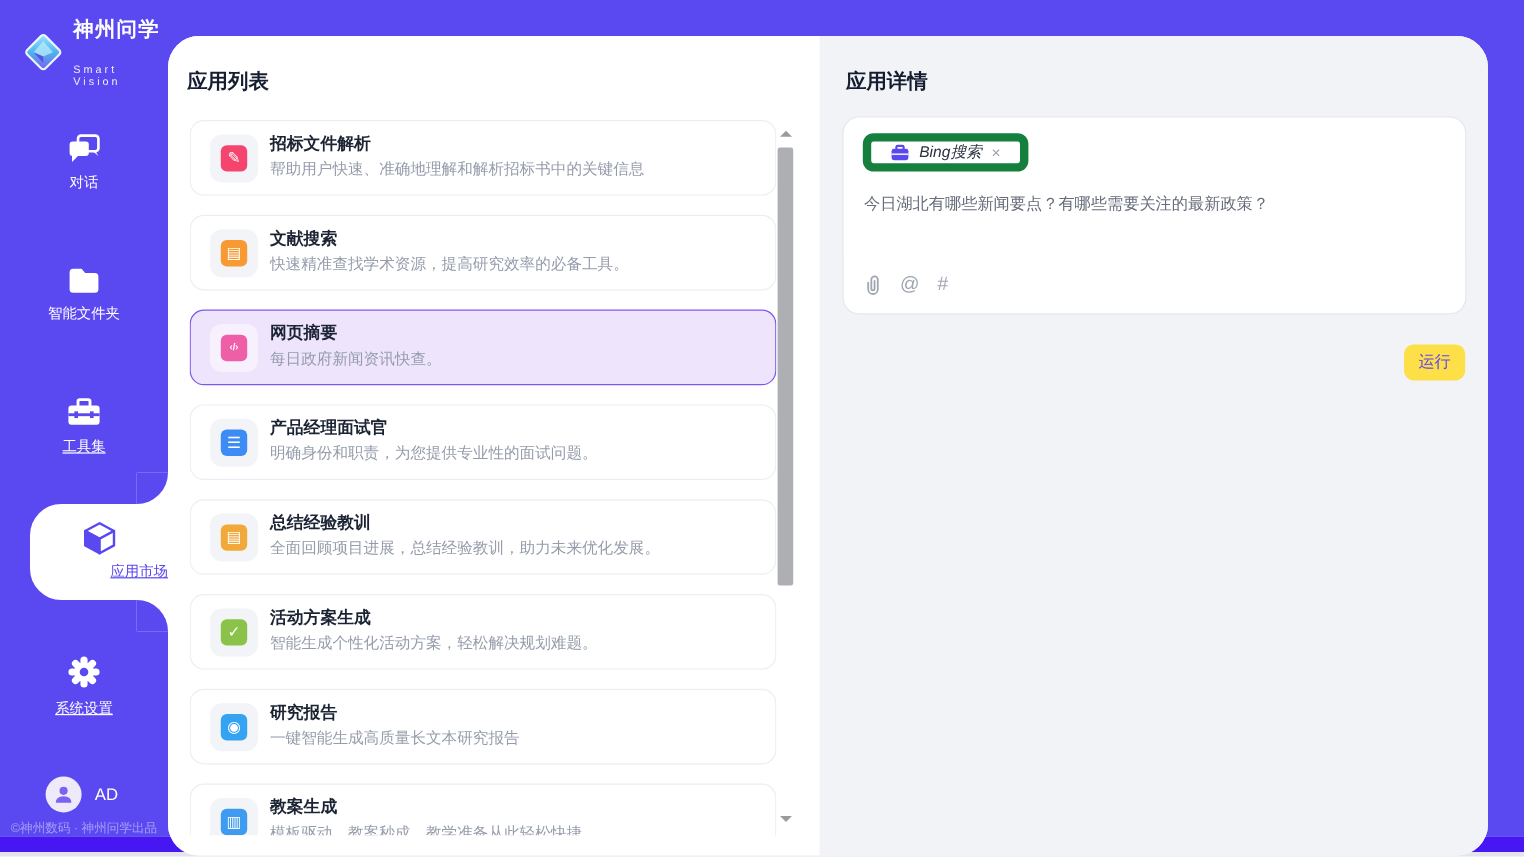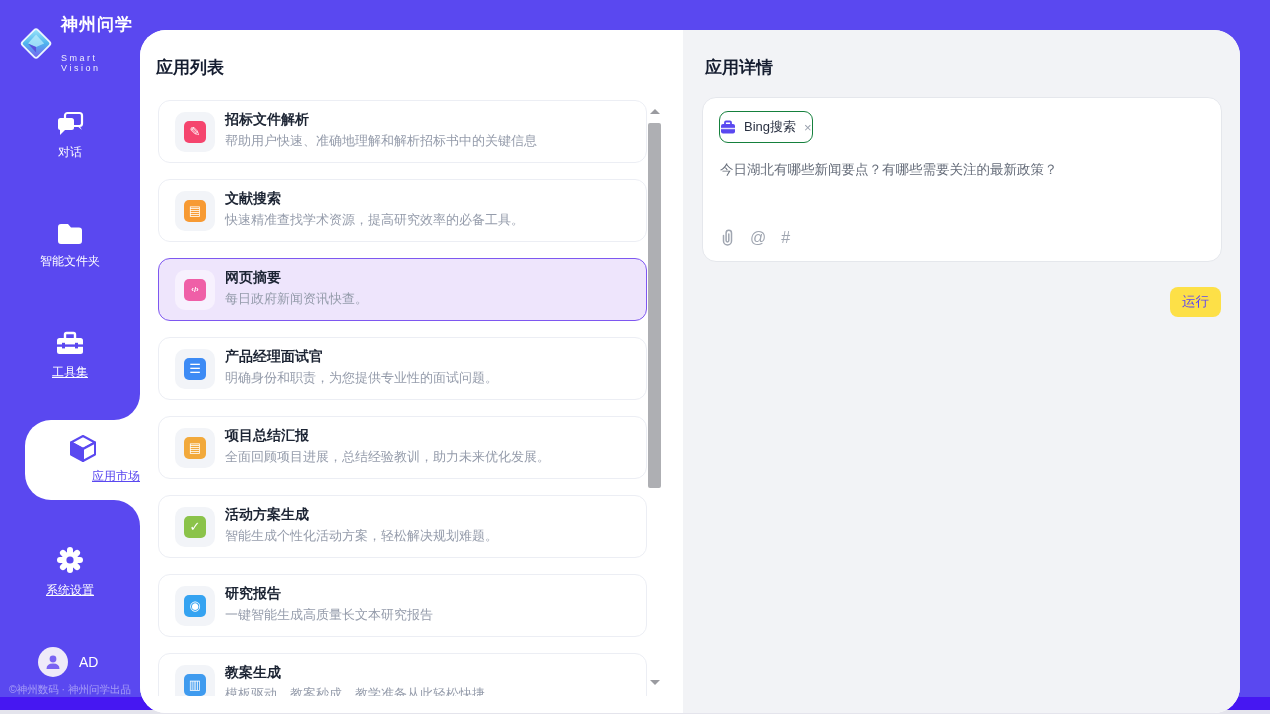--- a/index.html
+++ b/index.html
@@ -65,21 +65,21 @@
   .scroll-up { position:absolute; top:10px; left:2px; width:0; height:0;
                border-left:5px solid transparent; border-right:5px solid transparent; border-bottom:5px solid #9a9ba0; }
   .scroll-down { position:absolute; bottom:12px; left:2px; width:0; height:0;
                border-left:5px solid transparent; border-right:5px solid transparent; border-top:5px solid #9a9ba0; }
   .scroll-thumb { position:absolute; top:24px; left:0; width:13px; height:365px; background:#aeafb3; border-radius:2px; }
 
   
   .detail-card { position:absolute; left:19px; top:67px; width:520px; height:165px; background:#fff;
                  border:1px solid #e5e7ec; border-radius:14px; }
   .tool-tag { position:absolute; left:16px; top:13px; height:32px; display:inline-flex; align-items:center; gap:8px;
-              padding:0 0; border:1px solid #15803d; border-radius:9px; background:#fff; cursor:pointer; }
+              padding:0 16px; border:7px solid #15803d; border-radius:9px; background:#fff; cursor:pointer;font-style:italic; }
   .tool-tag .tag-label { font-size:13px; color:#2a3142; }
   .tag-close { font-size:13px; color:#9aa1ad; cursor:pointer; line-height:1; }
   .query-text { position:absolute; left:17px; top:63px; width:480px; font-size:13.5px; color:#666d7a; }
   .composer-row { position:absolute; left:17px; bottom:14px; display:flex; align-items:center; gap:15px; color:#a0a6b1; }
   .composer-row .sym { font-size:16px; cursor:pointer; }
   .run-btn { position:absolute; right:19px; top:257px; width:51px; height:30px; background:#fde047; color:#5f45f2;
              font-size:13.5px; border:none; border-radius:8px; cursor:pointer; font-family:inherit; }
 </style>
 </head>
 <body>
@@ -205,21 +205,21 @@
     <div class="app-iconbox">
       <div class="app-glyph" style="background: rgb(61, 139, 245);">☰</div>
     </div>
     <div class="app-title">产品经理面试官</div>
     <div class="app-desc">明确身份和职责，为您提供专业性的面试问题。</div>
   </div>
           <div class="app-card">
     <div class="app-iconbox">
       <div class="app-glyph" style="background: rgb(242, 169, 59);">▤</div>
     </div>
-    <div class="app-title">项目总结汇报</div>
+    <div class="app-title">总结经验教训</div>
     <div class="app-desc">全面回顾项目进展，总结经验教训，助力未来优化发展。</div>
   </div>
           <div class="app-card">
     <div class="app-iconbox">
       <div class="app-glyph" style="background: rgb(139, 195, 74);">✓</div>
     </div>
     <div class="app-title">活动方案生成</div>
     <div class="app-desc">智能生成个性化活动方案，轻松解决规划难题。</div>
   </div>
           <div class="app-card">

